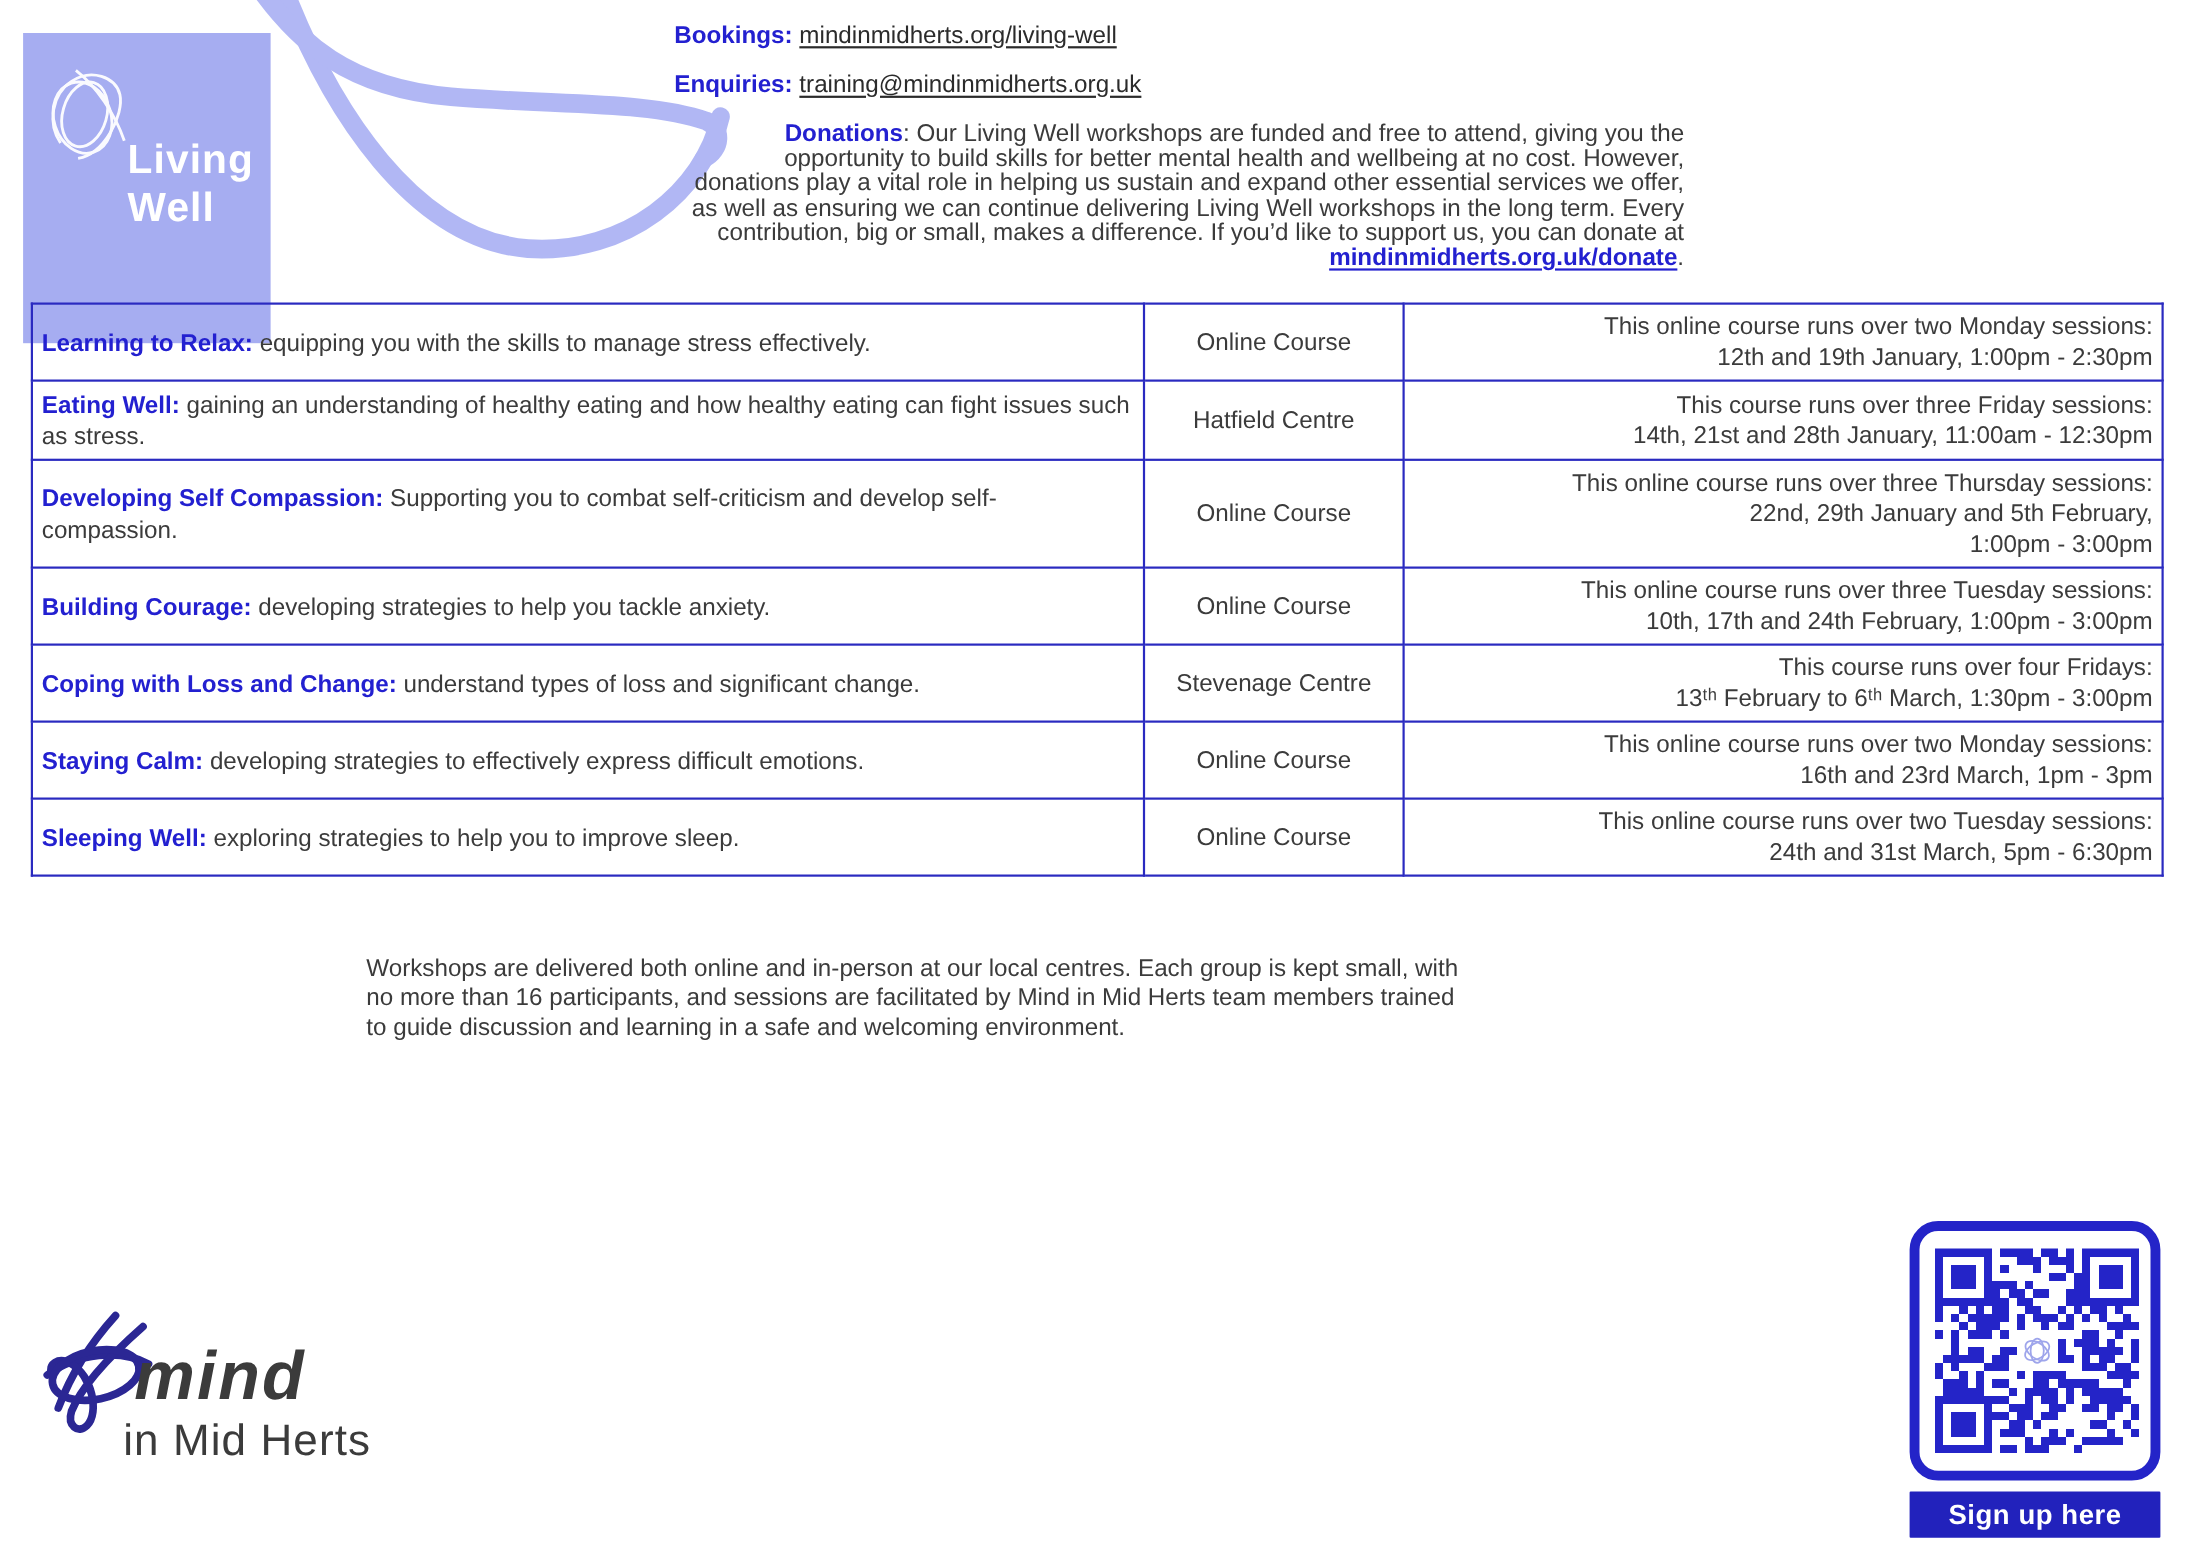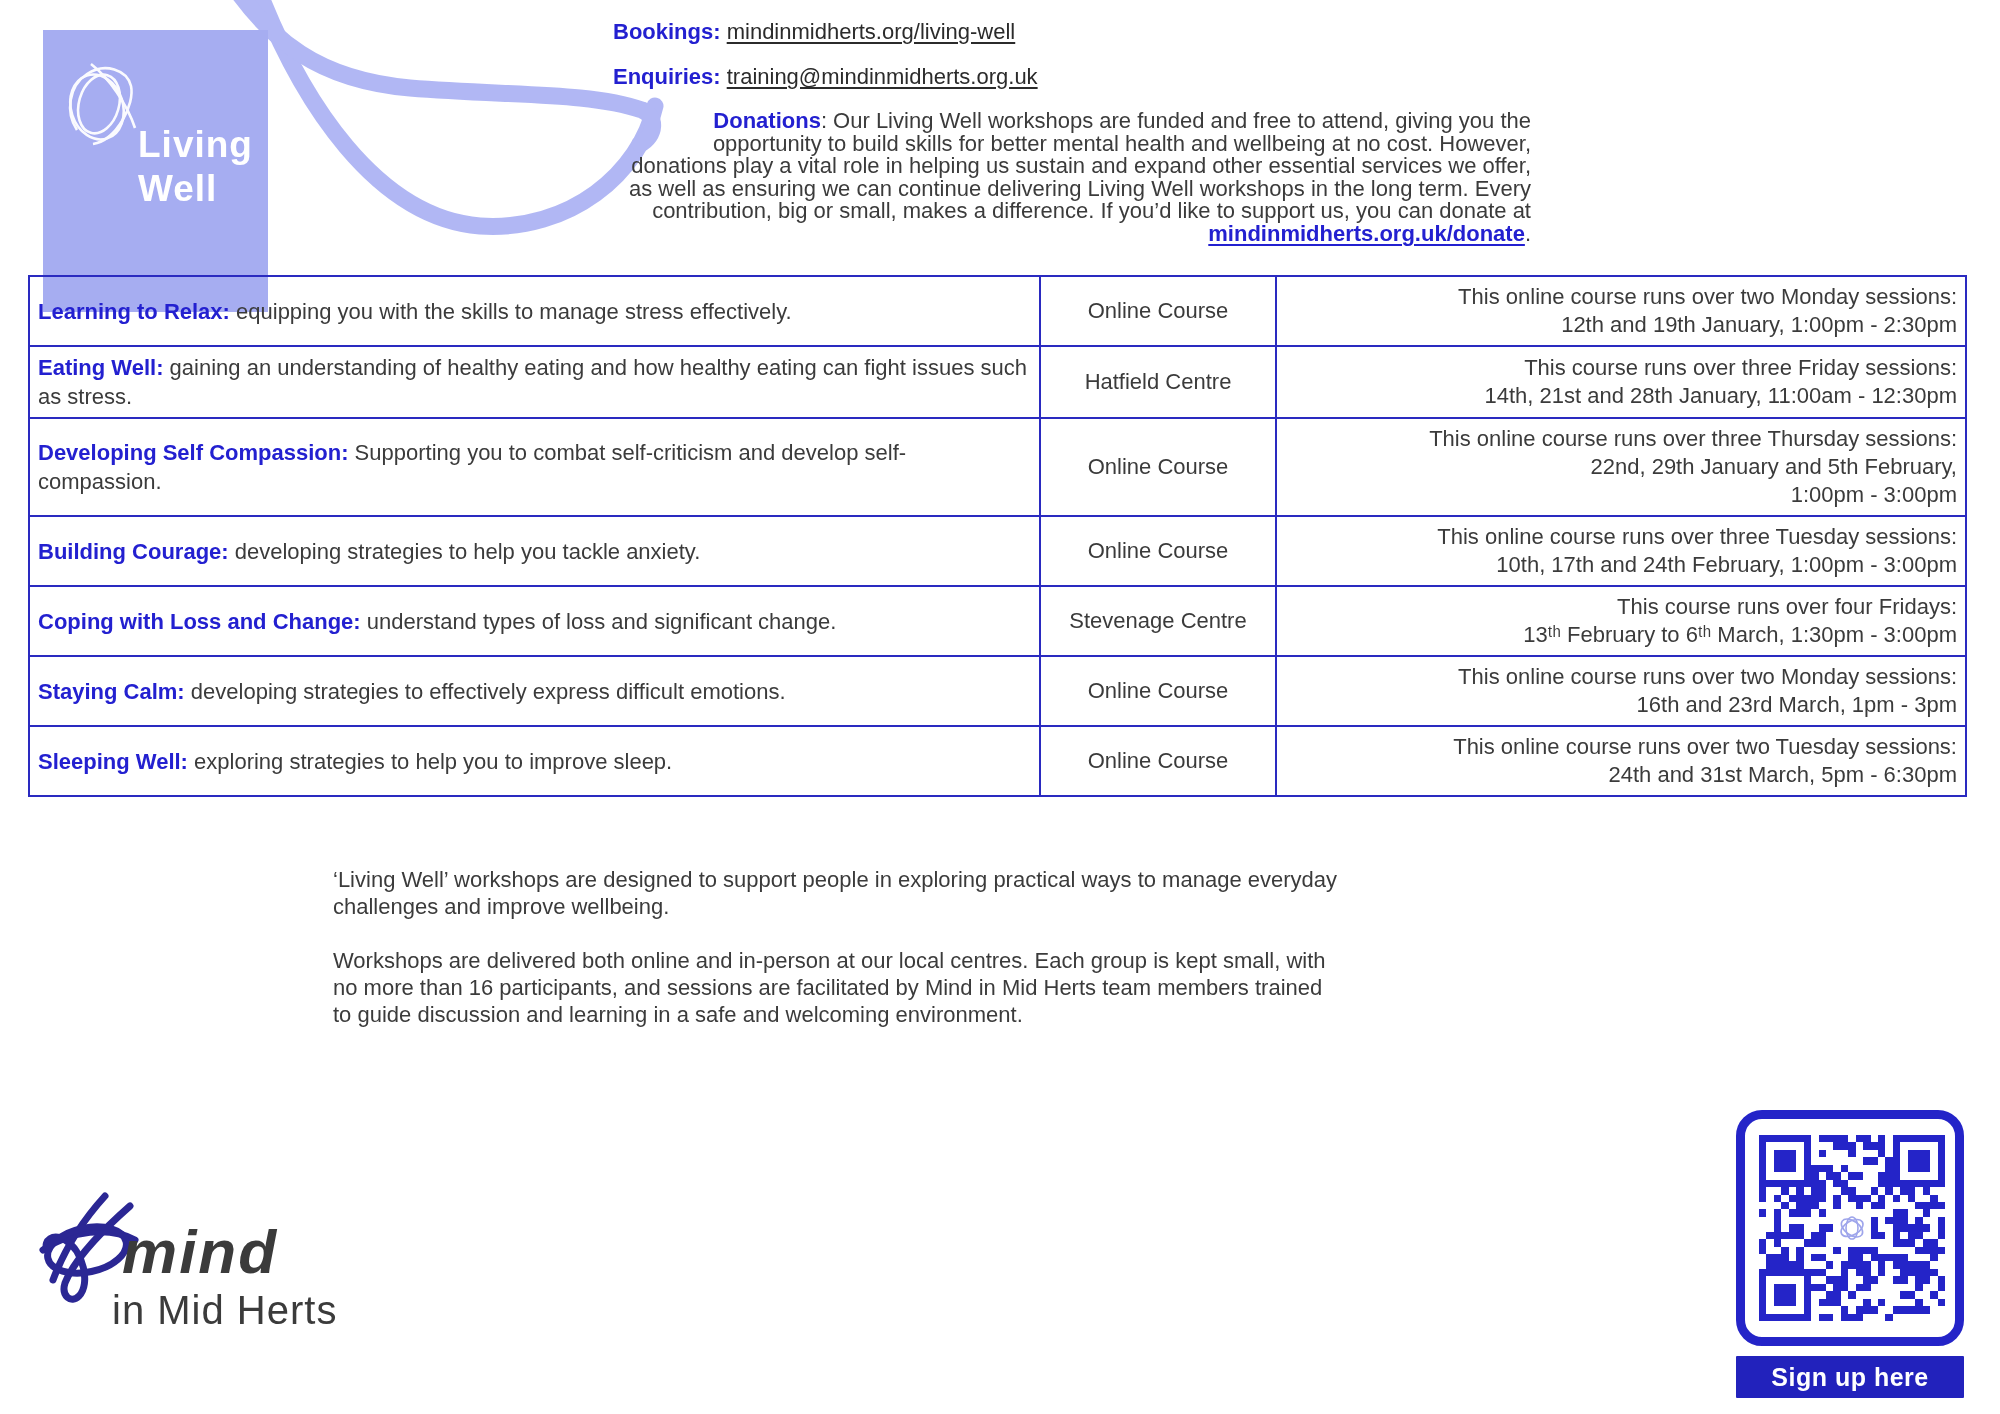--- a/index.html
+++ b/index.html
@@ -3,21 +3,21 @@
 <meta charset="utf-8">
 <style>
   html,body{margin:0;padding:0;}
   body{
     width:2000px;height:1414px;position:relative;background:#ffffff;
     font-family:"Liberation Sans", sans-serif;color:var(--body_text,#3b3b3b);
     overflow:hidden;
   }
   
   .logo-square{
-    position:absolute;left:43px;top:30px;width:225px;height:282px;
+    position:absolute;left:21px;top:30px;width:225px;height:282px;
     background:var(--periwinkle,#a6adf1);
   }
   .logo-square .logo-text{
     position:absolute;left:95px;top:93px;color:#ffffff;font-weight:700;
     font-size:37px;line-height:44px;letter-spacing:1px;
   }
   .logo-scribble{position:absolute;left:14px;top:22px;}
   .squiggle{position:absolute;left:150px;top:-12px;pointer-events:none;}
   .contact{position:absolute;left:613px;top:20px;width:918px;font-size:22px;line-height:23px;}
   .contact .row{margin-bottom:22px;}
@@ -158,21 +158,20 @@
         <td class="c-loc">Online Course</td>
         <td class="c-sched">
           <div>This online course runs over two Tuesday sessions:</div>
           <div>24th and 31st March, 5pm - 6:30pm</div>
         </td>
       </tr>
     </tbody>
 </table>
 
 <div class="footer-pars">
-    <p>‘Living Well’ workshops are designed to support people in exploring practical ways to manage everyday challenges and improve wellbeing.</p>
     <p>Workshops are delivered both online and in-person at our local centres. Each group is kept small, with no more than 16 participants, and sessions are facilitated by Mind in Mid Herts team members trained to guide discussion and learning in a safe and welcoming environment.</p>
   </div>
 
 <div class="mind-logo">
   <svg width="110" height="135" viewBox="0 0 110 135" style="position:absolute;left:0;top:28px;">
     <g fill="none" stroke="#2b2794" stroke-width="7" stroke-linecap="round">
       <path d="M 70,8 C 50,30 30,60 18,92"></path>
       <path d="M 8,62 C 35,42 75,38 100,52"></path>
       <path d="M 95,18 C 70,40 40,70 30,95 C 26,108 36,116 44,108 C 56,96 48,62 30,52 C 18,45 8,52 12,62"></path>
       <ellipse cx="52" cy="62" rx="40" ry="22" transform="rotate(-12 52 62)"></ellipse>

